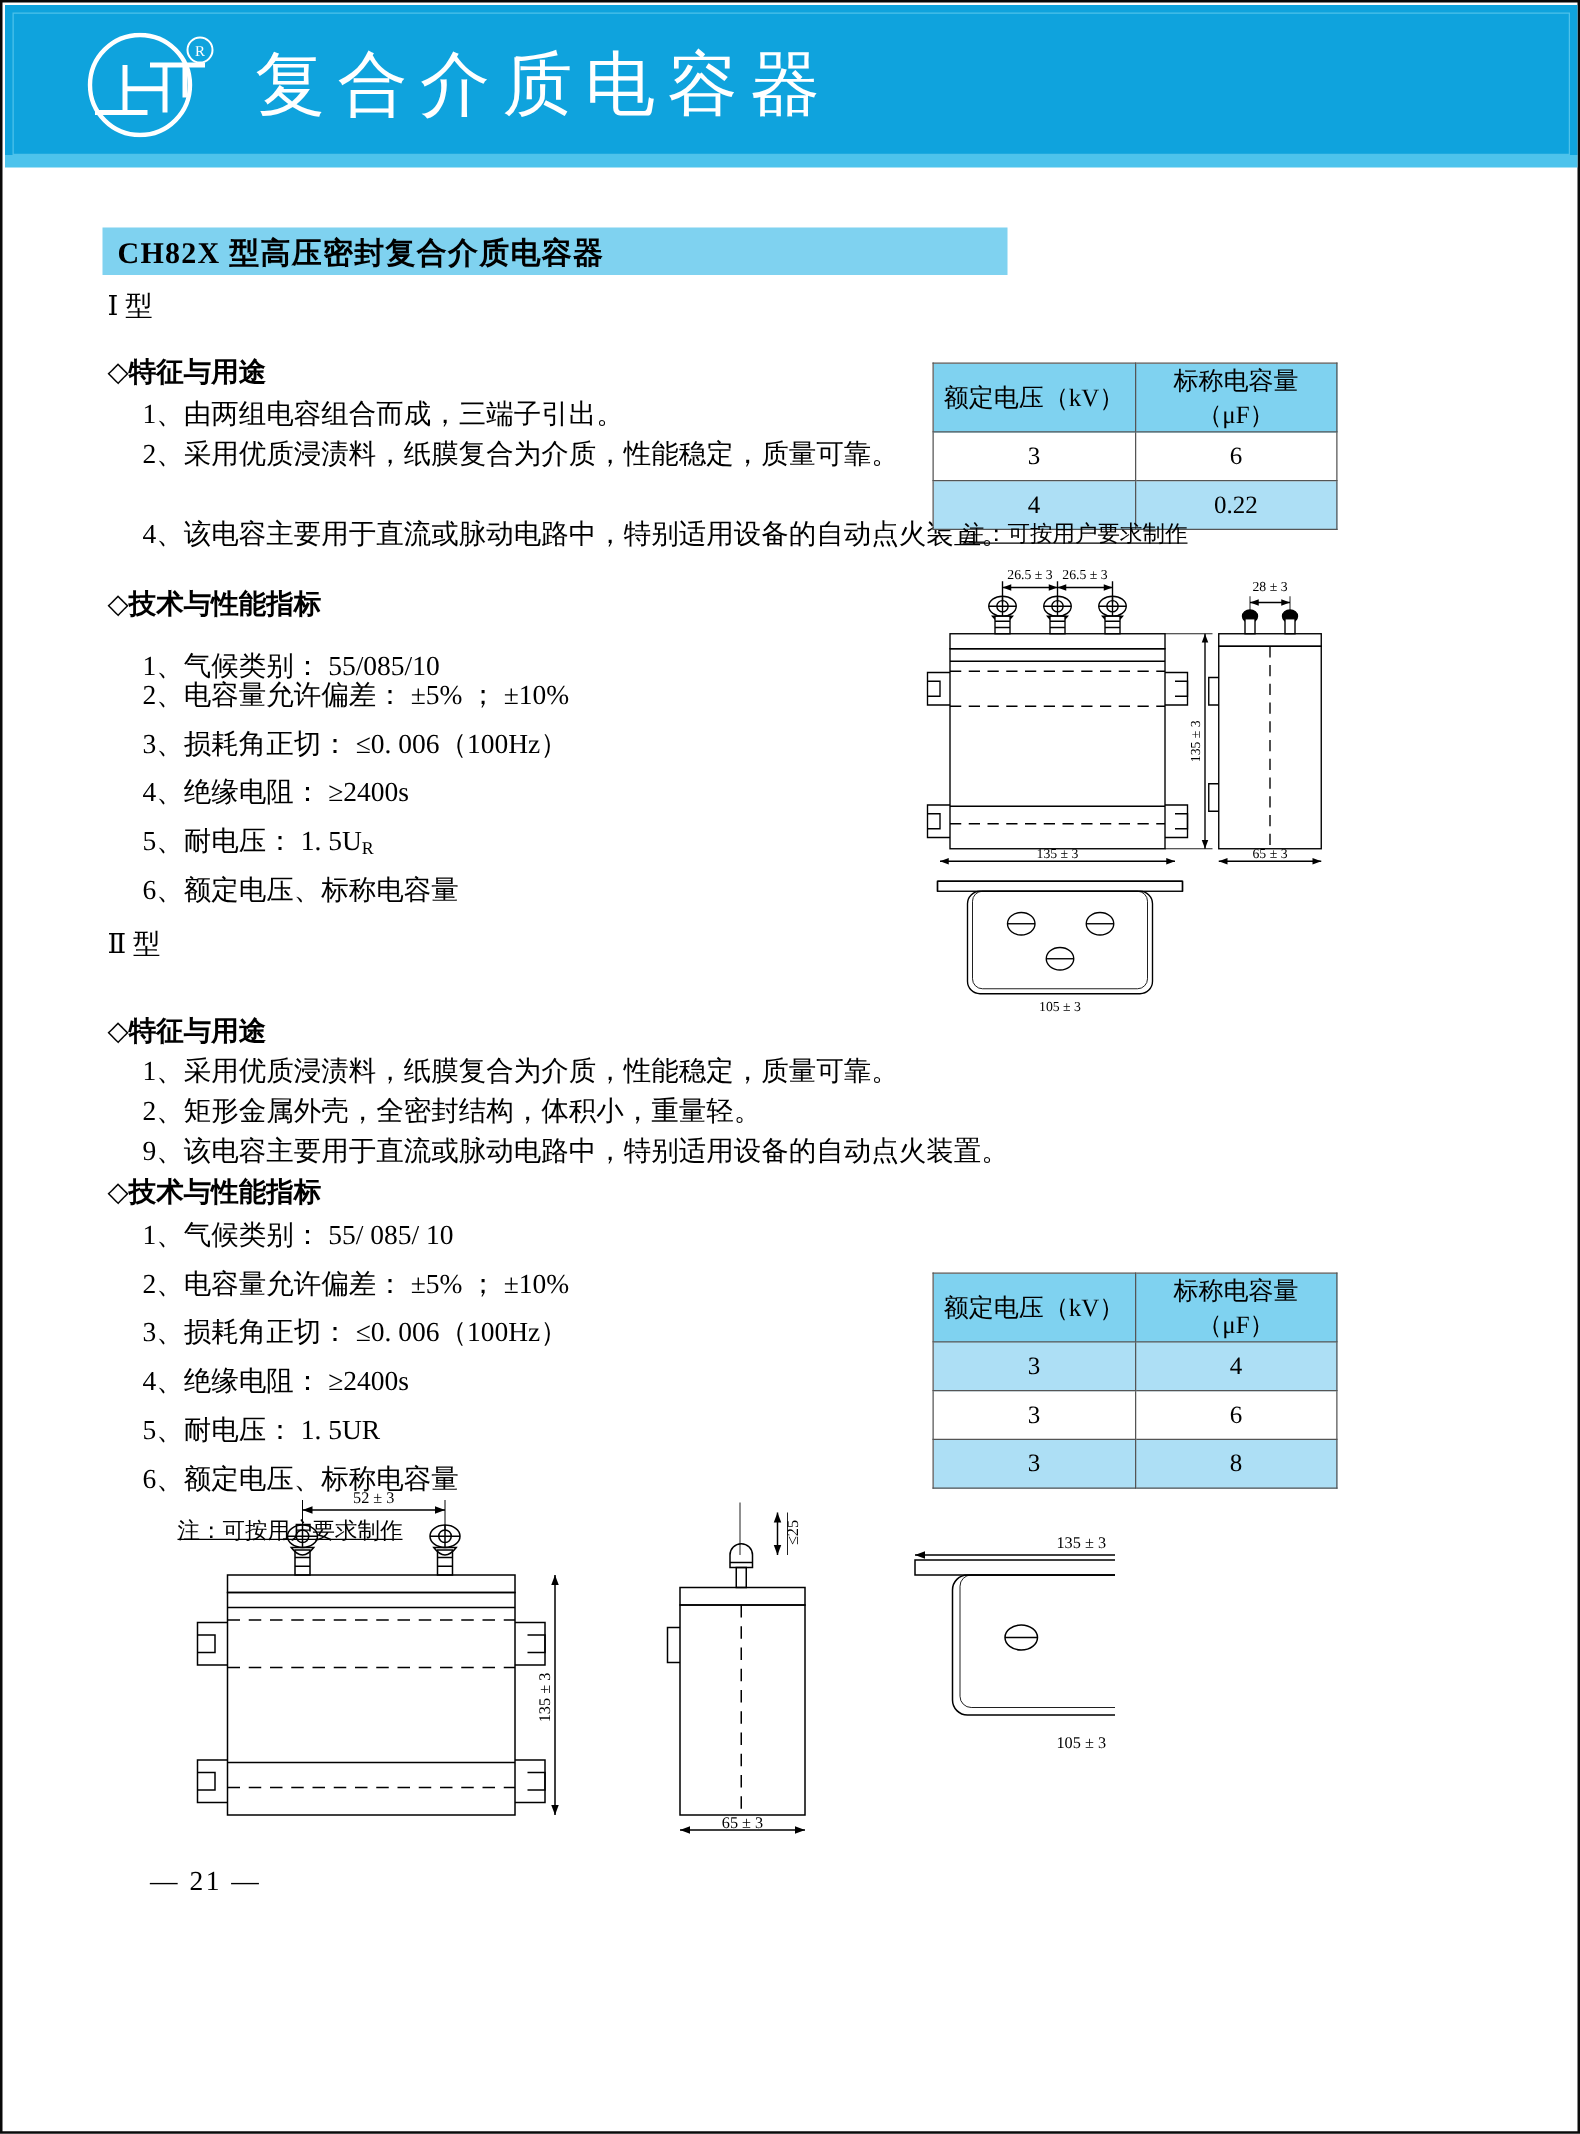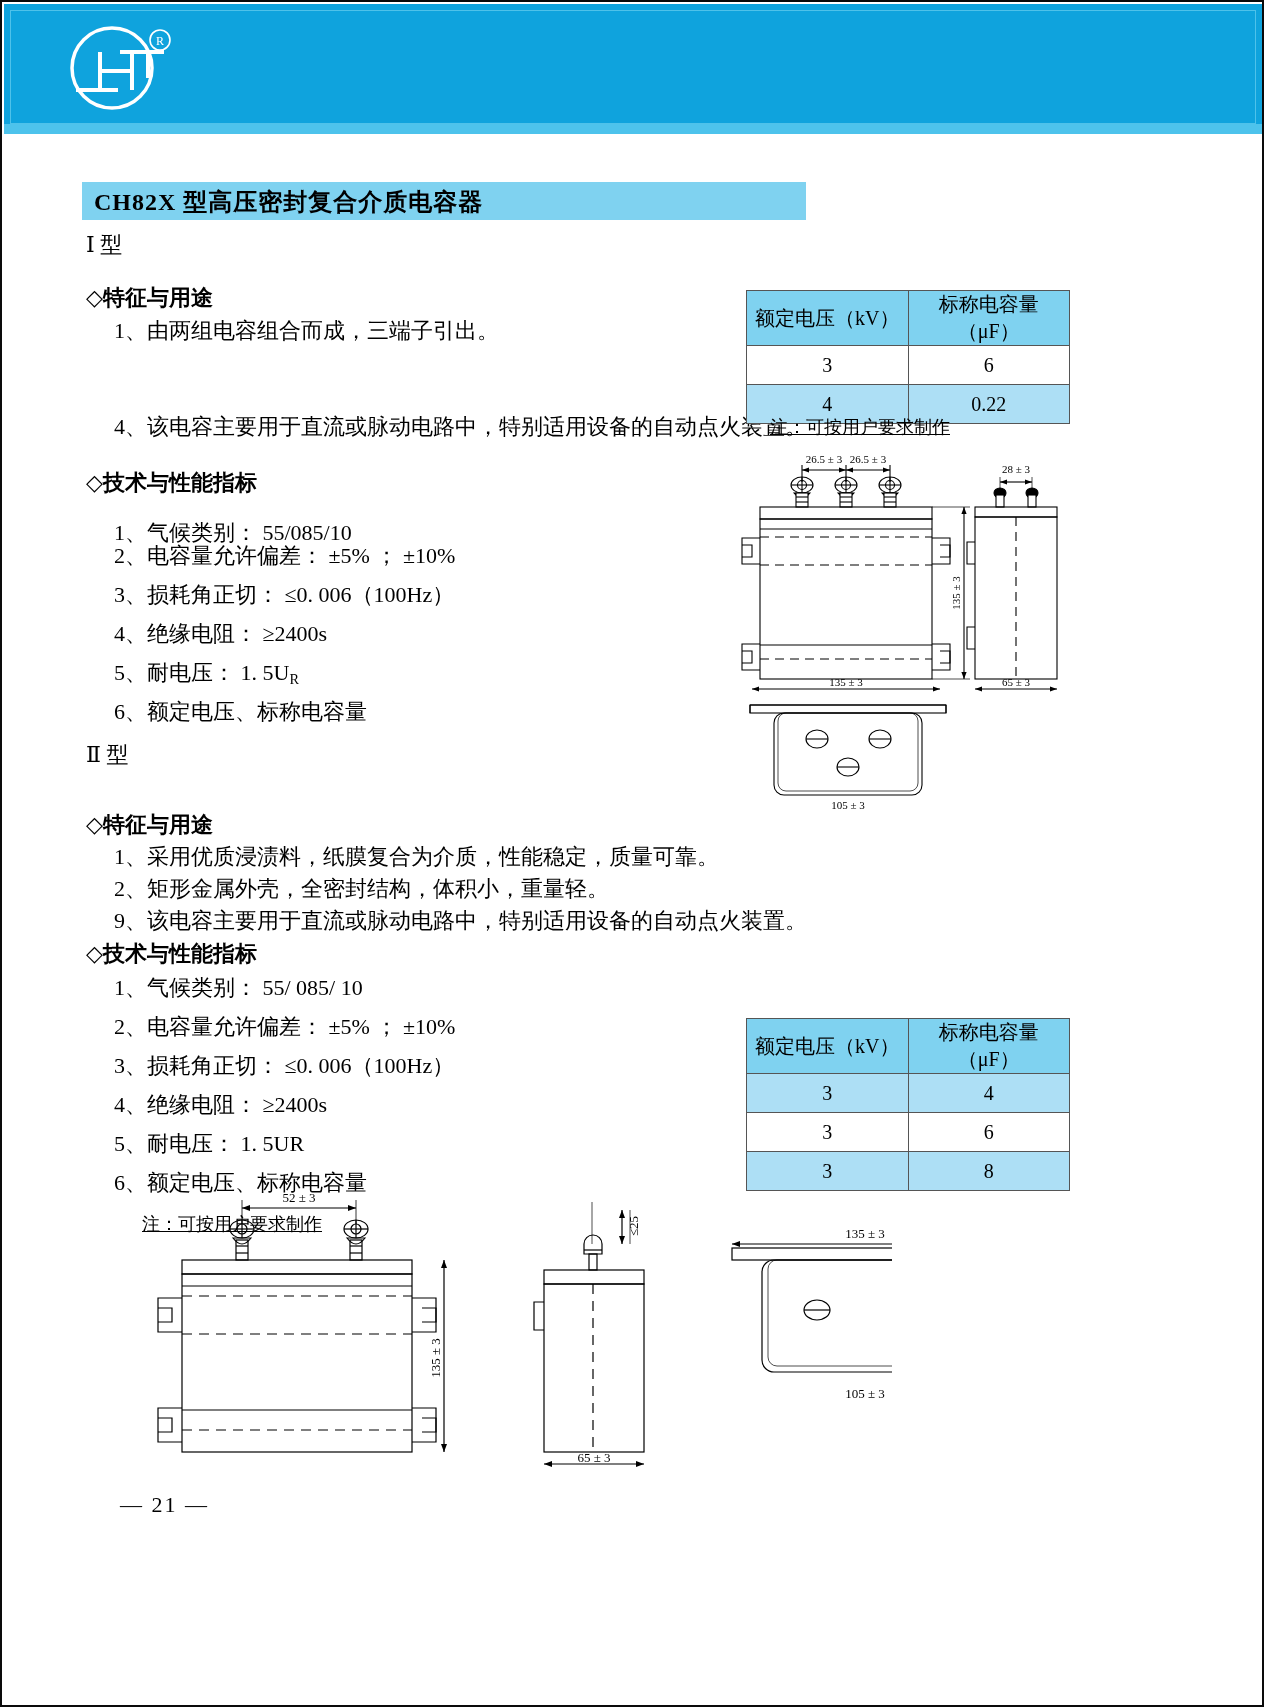--- a/index.html
+++ b/index.html
@@ -82,31 +82,33 @@
         <path d="M16 64 L58 64" stroke="#fff" stroke-width="4" fill="none"></path>
         <path d="M40 26 L40 64" stroke="#fff" stroke-width="4" fill="none"></path>
         <path d="M40 45 L72 45" stroke="#fff" stroke-width="4" fill="none"></path>
         <path d="M72 26 L72 64" stroke="#fff" stroke-width="4" fill="none"></path>
         <path d="M60 26 L104 26" stroke="#fff" stroke-width="4" fill="none"></path>
         <path d="M88 26 L88 52" stroke="#fff" stroke-width="4" fill="none"></path>
         <circle cx="100" cy="14" r="10" fill="none" stroke="#fff" stroke-width="1.6"></circle>
         <text x="100" y="19" font-size="12" fill="#fff" text-anchor="middle" font-family="'Liberation Serif',serif">R</text>
       </svg>
     </div>
+    <div class="header-title">复合介质电容器</div>
   </div>
   <div class="header-rule"></div>
 
   <div class="sec-bar">
     <span>CH82X 型高压密封复合介质电容器</span>
   </div>
 
   <div class="t type-label" style="left:84px;top:228px;">Ⅰ 型</div>
 
   <div class="t diamond-head" style="left:84px;top:281px;">◇特征与用途</div>
   <div class="t item" style="left:112px;top:314px;">1、由两组电容组合而成，三端子引出。</div>
+  <div class="t item" style="left:112px;top:346px;">2、采用优质浸渍料，纸膜复合为介质，性能稳定，质量可靠。</div>
   <div class="t item" style="left:112px;top:410px;">4、该电容主要用于直流或脉动电路中，特别适用设备的自动点火装置。</div>
 
   <div class="t diamond-head" style="left:84px;top:466px;">◇技术与性能指标</div>
   <div class="t item" style="left:112px;top:500px;margin-top:16px;">1、气候类别：    55/085/10</div>
   <div class="t item" style="left:112px;top:539px;">2、电容量允许偏差：     ±5% ；  ±10%</div>
   <div class="t item" style="left:112px;top:578px;">3、损耗角正切：   ≤0. 006（100Hz）</div>
   <div class="t item" style="left:112px;top:617px;">4、绝缘电阻：    ≥2400s</div>
   <div class="t item" style="left:112px;top:656px;">
     <span>5、耐电压：    1. 5U</span><sub>R</sub>
   </div>

